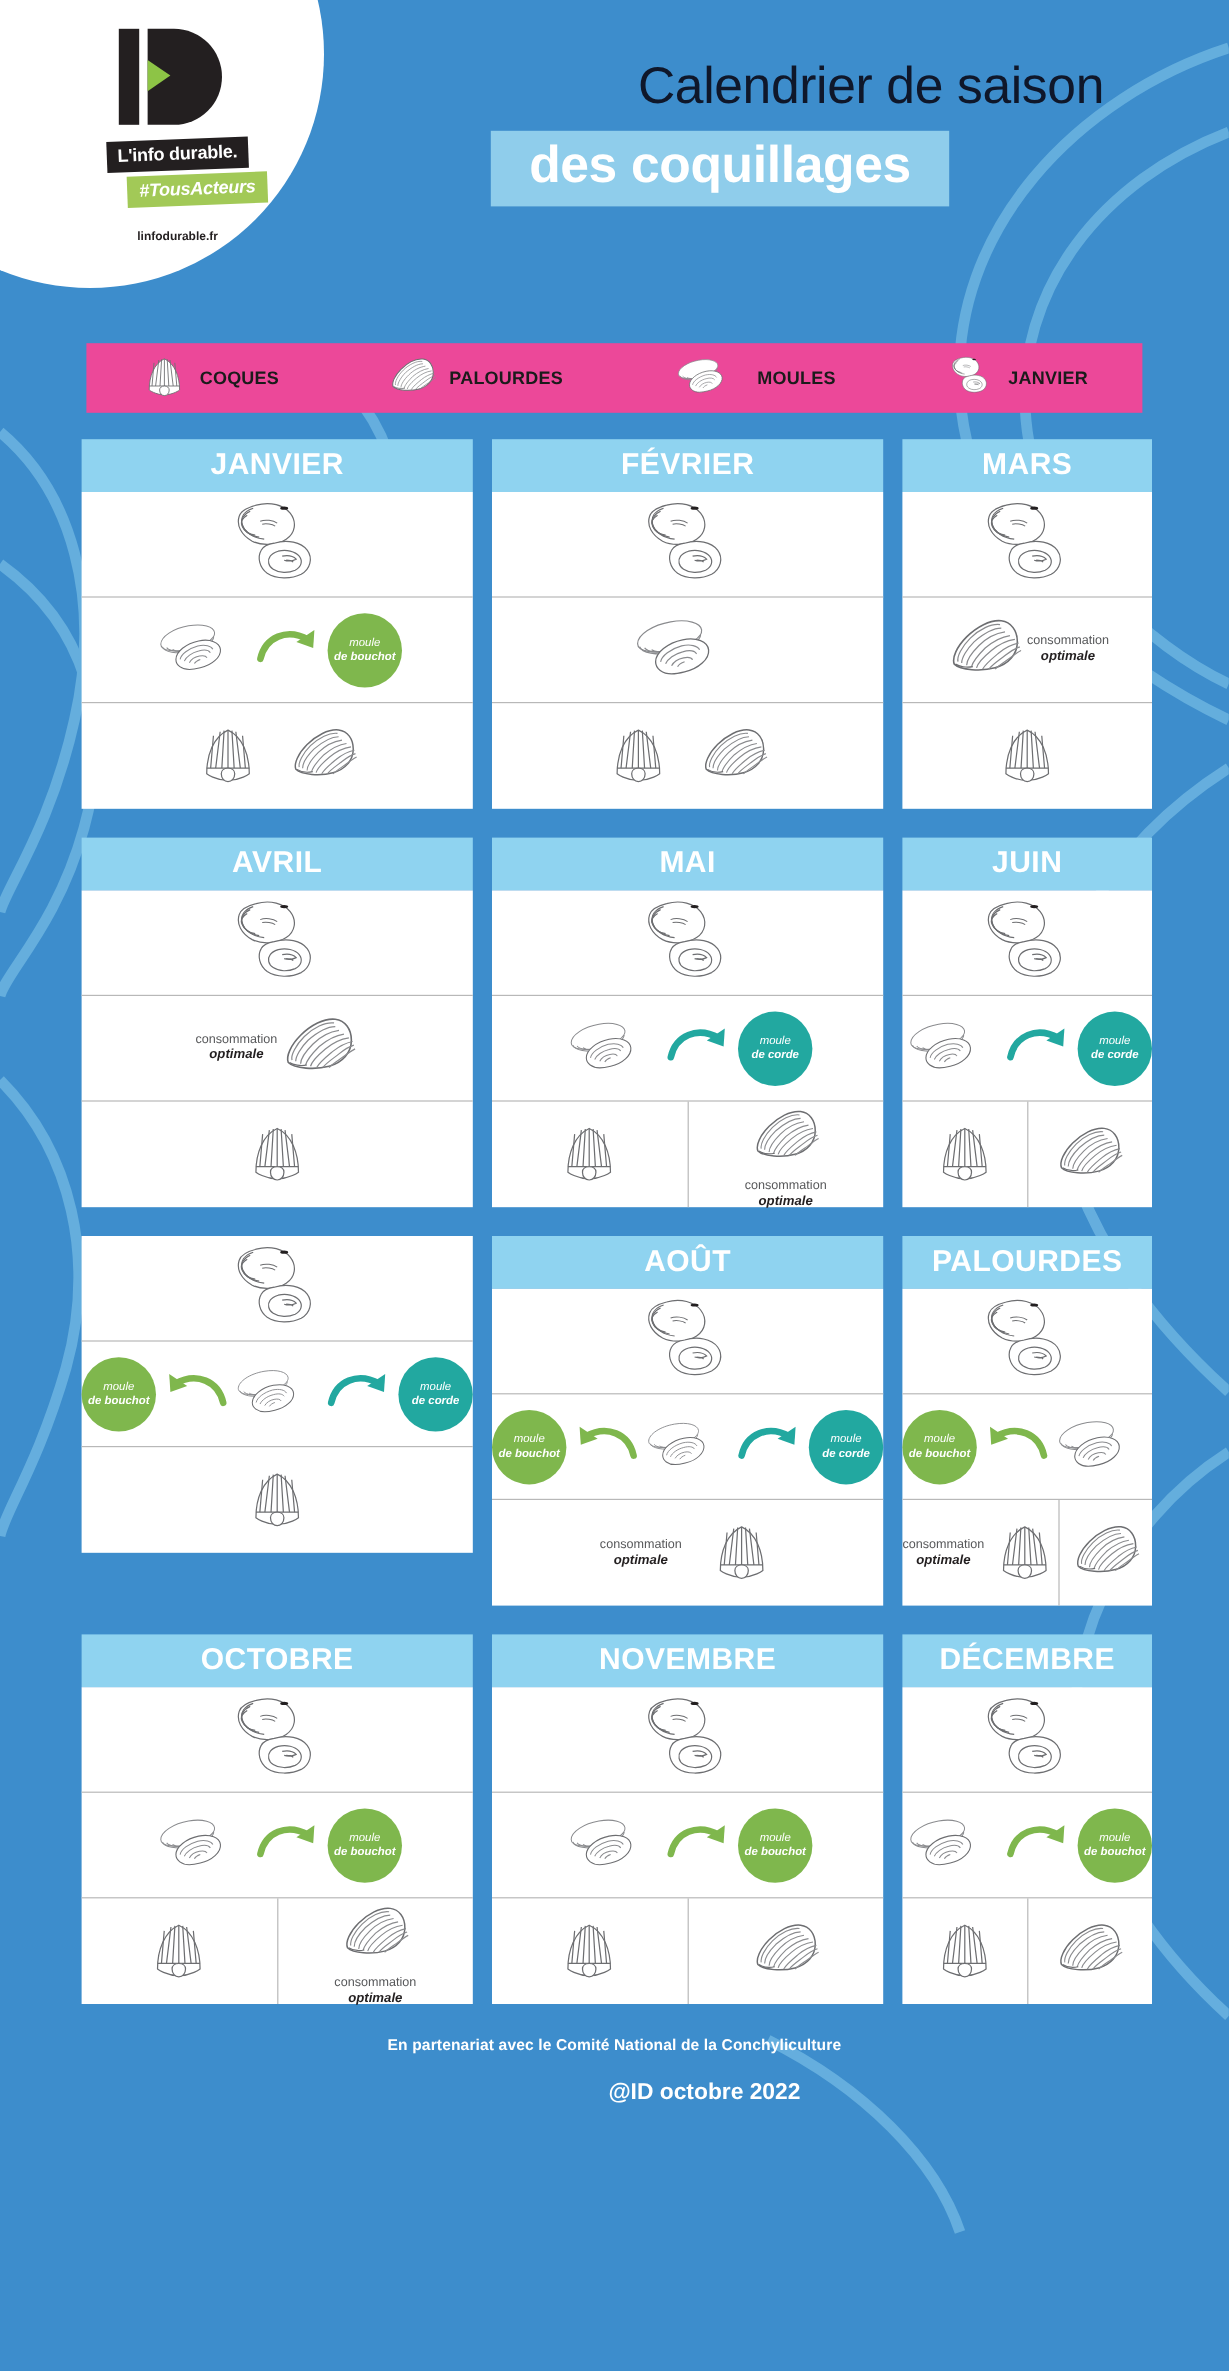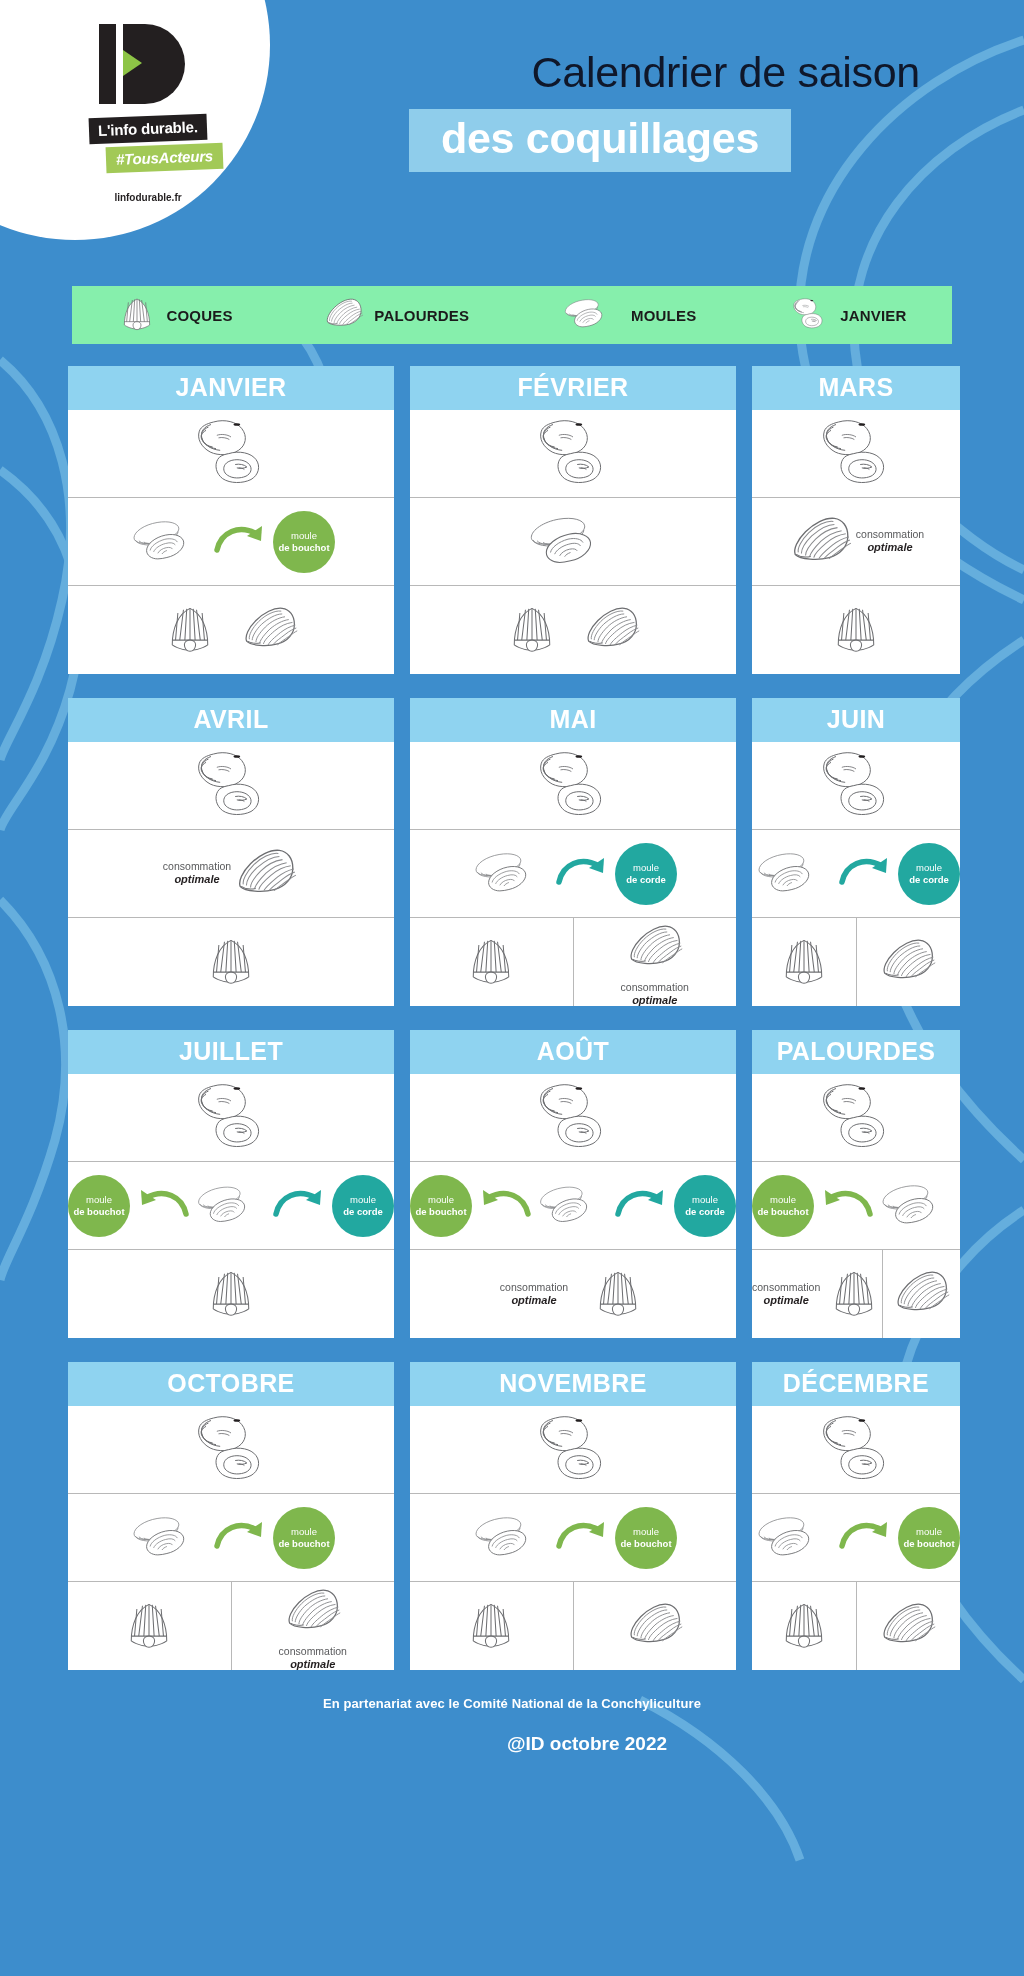--- a/index.html
+++ b/index.html
@@ -54,21 +54,21 @@
   .title-line2 {
     display:inline-block; background:#8fcdeb; color:#ffffff;
     font-size:43px; font-weight:bold; padding:5px 32px 9px;
     letter-spacing:-0.3px;
   }
 
   
   .legend {
     position:relative; z-index:2;
     margin:18px 72px 0; height:58px;
-    background:#86efac;
+    background:#ec4899;
     display:flex; align-items:center; justify-content:space-around;
   }
   .legend-item { display:flex; align-items:center; gap:9px; }
   .legend-label {
     font-size:15px; font-weight:bold; color:#1b1b1b; letter-spacing:0.2px;
   }
 
   
   .grid {
     position:relative; z-index:2;
@@ -102,21 +102,21 @@
   .opt {
     font-size:10.5px; color:#58595b; line-height:1.25; text-align:center;
     white-space:nowrap;
   }
   .opt b { color:#231f20; display:block; font-size:11px;font-style:italic; }
 
   .badge {
     width:62px; height:62px; border-radius:50%;
     display:flex; align-items:center; justify-content:center;
     flex-direction:column; flex:0 0 auto;
-    color:#ffffff; font-size:9.5px; line-height:1.25; text-align:center;
+    color:#ffffff; font-size:9.5px; line-height:1.25; text-align:center;font-style:italic;
   }
   .badge .b2 { font-weight:bold; font-size:9.5px; }
   .badge.bouchot { background:#7fb74d; }
   .badge.corde   { background:#22a8a0; }
 
   .arrow { flex:0 0 auto; }
 
   
   .footer {
     position:relative; z-index:2; margin:26px 0 0; text-align:center;
@@ -558,21 +558,20 @@
      <path d="M30 46c2-4 7-8 13-13 5-4 11-7 16-8"></path>
      <path d="M35 46c3-4 8-7 13-11 5-4 9-6 12-7"></path>
      <path d="M40 46c3-3 8-6 12-9 4-3 7-5 9-6"></path>
      <path d="M8 42c3 2 9 3 14 2" stroke="#6d6e71"></path>
               </svg></span>
           </div>
     </div>
     </div>
   </div>
   <div class="month">
-    <div class="month-head">JUILLET</div>
     <div class="month-body">
       <div class="row row-oyster">
         <span><svg width="92" height="70" viewBox="0 0 110 84" fill="none" stroke="#6d6e71" stroke-width="1.2">
      <path d="M34 6c14-4 28 0 34 8 7 9 5 20-4 26-9 6-24 7-34 2C19 36 14 26 17 17 19 11 26 8 34 6z" fill="#fff"></path>
      <path d="M31 9c-9 3-13 9-11 16 2 8 11 14 22 15"></path>
      <path d="M28 12c-7 3-10 9-8 14 2 6 9 11 17 12"></path>
      <path d="M25 16c-5 3-7 7-5 11 2 5 7 8 13 9"></path>
      <path d="M38 22c5-2 13-1 17 2M40 25c4-1 10 0 13 2" stroke-width="1"></path>
      <ellipse cx="62" cy="9" rx="4" ry="1.6" fill="#231f20" stroke="none"></ellipse>
      <path d="M52 44c13-4 27-1 33 7 6 8 3 19-6 24-10 5-25 5-34-1-8-6-10-16-6-23 2-4 7-6 13-7z" fill="#fff"></path>

